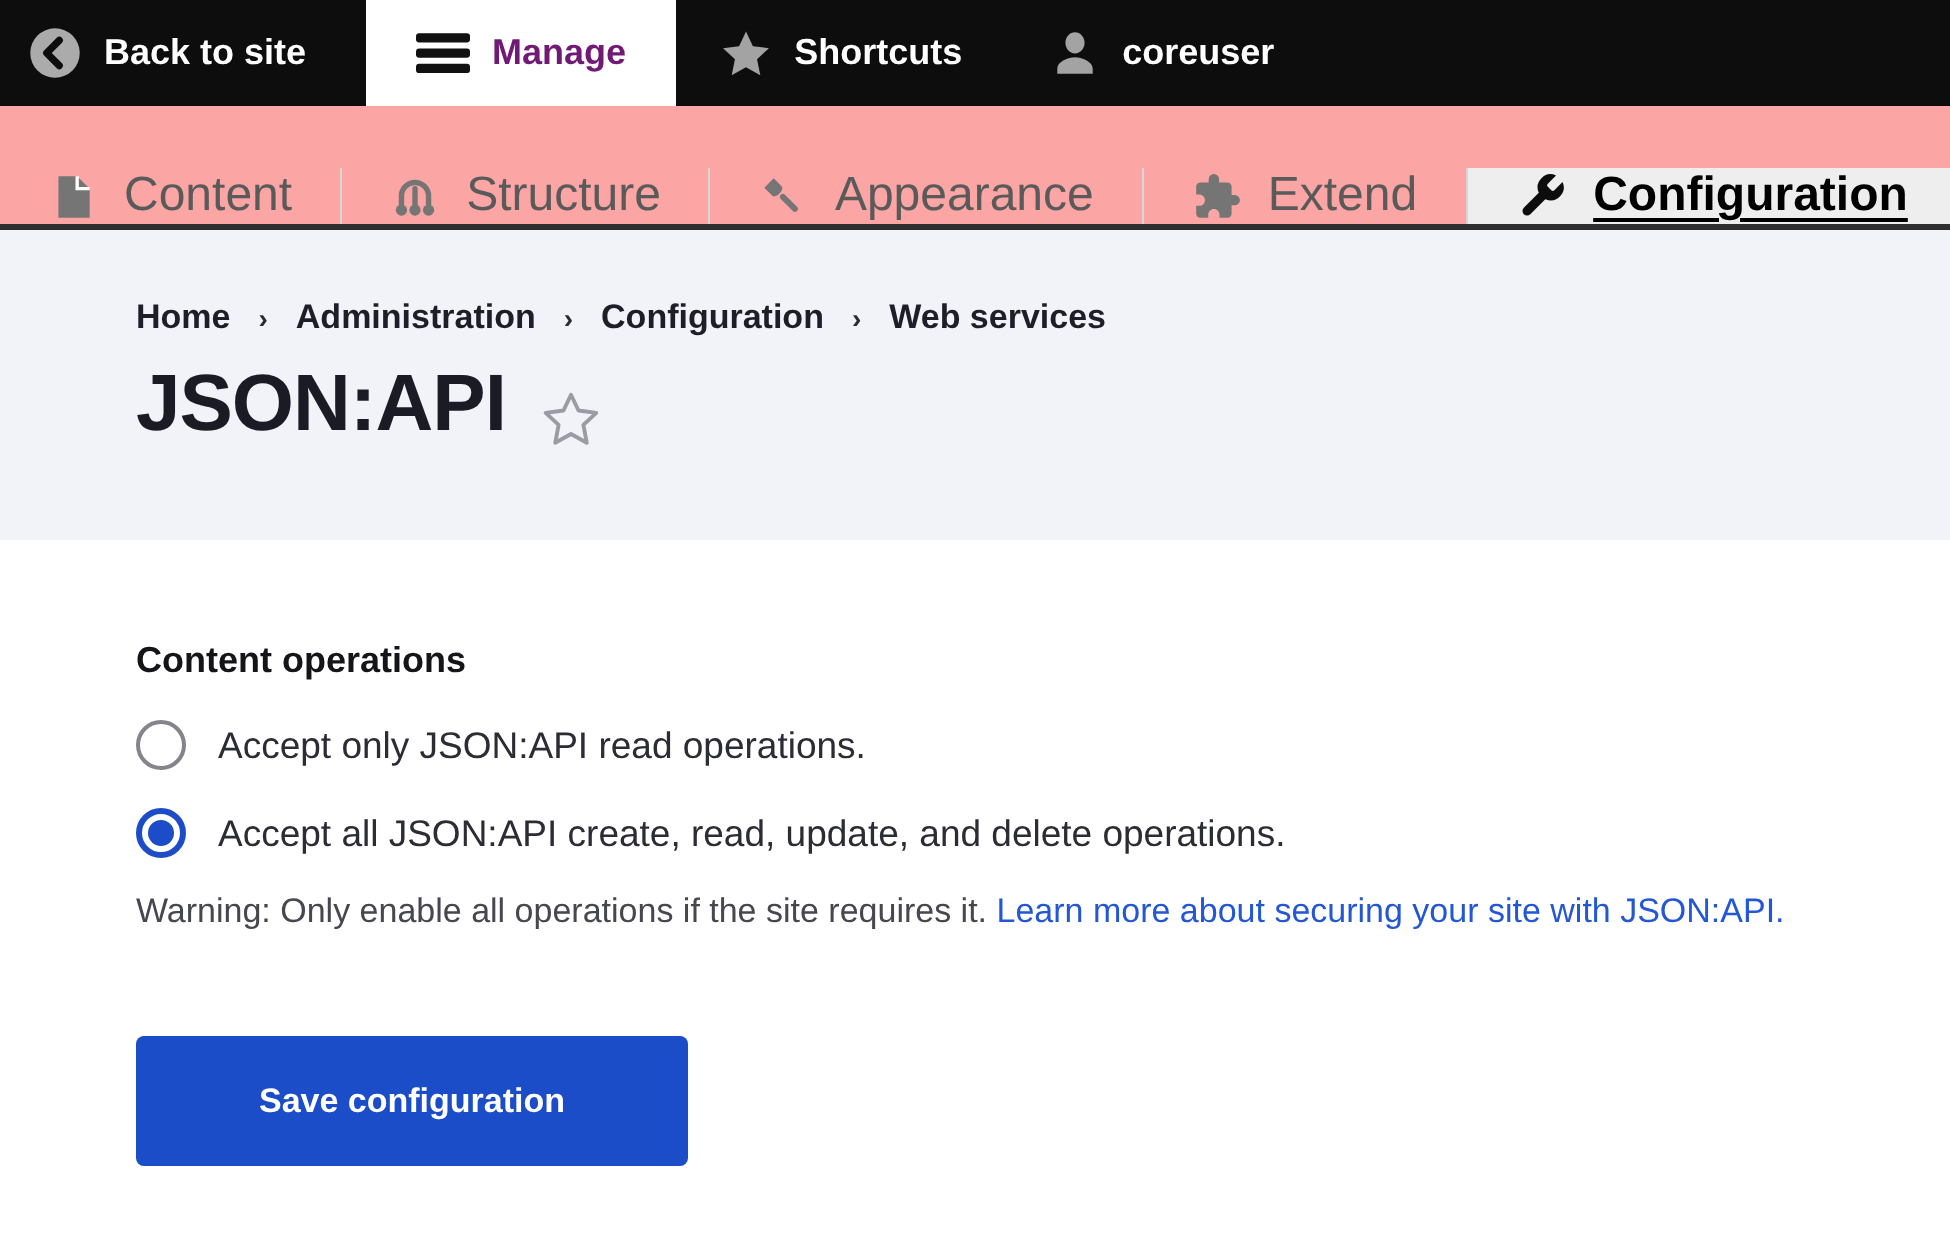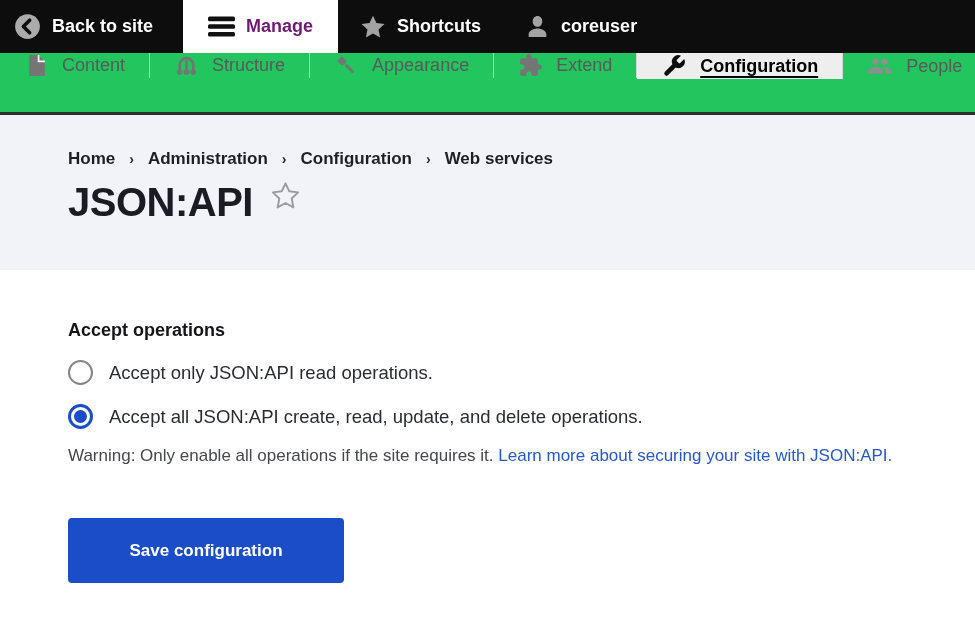--- a/index.html
+++ b/index.html
@@ -23,24 +23,24 @@
     display: flex; align-items: center; gap: 11px;
     padding: 0 22px; cursor: pointer; text-decoration: none; color: inherit;
   }
   .admin-item.back { padding: 0 30px 0 14px; }
   .admin-item.manage { background: #ffffff; color: #701a75; padding: 0 25px; }
   .admin-item svg { display: block; }
 
   
   .toolbar {
     height: 62px; flex: 0 0 62px;
-    background: #22c55e;
+    background: #fca5a5;
     border-bottom: 3px solid #2e2e2e;
-    display: flex; align-items: flex-start;
-    font-size: 18px; color: #5a5a5a;
+    display: flex; align-items: flex-end;
+    font-size: 24px; color: #5a5a5a;
     white-space: nowrap; overflow: hidden;
   }
   .tb-item {
     display: flex; align-items: center; gap: 13px;
     padding: 0 24px;
     border-right: 1px solid #d6d6d6;
     cursor: pointer; text-decoration: none; color: inherit;
   }
   .tb-item svg { display: block; flex: 0 0 auto; }
   .tb-item.active {
@@ -59,21 +59,21 @@
     padding: 34px 68px 0 68px;
   }
   .breadcrumb {
     display: flex; align-items: center; gap: 14px;
     font-size: 17px; font-weight: 700; color: #1e1e28;
   }
   .breadcrumb a { color: #1e1e28; text-decoration: none; cursor: pointer; }
   .bc-sep { font-size: 14px; font-weight: 700; color: #2a2a34; }
   .page-title-row {
     margin-top: 11px;
-    display: flex; align-items: flex-start; gap: 17px;
+    display: flex; align-items: flex-end; gap: 17px;
   }
   .page-title {
     font-size: 40px; font-weight: 800; letter-spacing: -0.5px; color: #1b1b25;
   }
   .fav-star { cursor: pointer; display: flex; align-items: center; }
 
   
   .content { flex: 1 1 auto; background: #ffffff; padding: 50px 68px 0 68px; }
   .group-label { font-size: 18px; font-weight: 700; color: #141419; }
   .option-row {
@@ -221,21 +221,21 @@
       <h1 class="page-title">JSON:API</h1>
       <span class="fav-star">
         <svg width="31" height="31" viewBox="0 0 24 24" fill="none" stroke="#9b9ba4" stroke-width="1.5" stroke-linejoin="round">
           <polygon points="12,2.6 14.9,8.7 21.8,9.6 16.8,14.3 18.1,21.2 12,17.8 5.9,21.2 7.2,14.3 2.2,9.6 9.1,8.7"></polygon>
         </svg>
       </span>
     </div>
   </div>
 
   <main class="content">
-    <div class="group-label">Accept operations</div>
+    <div class="group-label">Content operations</div>
 
     <label class="option-row">
       <span class="radio"></span>
       <span>Accept only JSON:API read operations.</span>
     </label>
 
     <label class="option-row">
       <span class="radio checked"></span>
       <span>Accept all JSON:API create, read, update, and delete operations.</span>
     </label>

